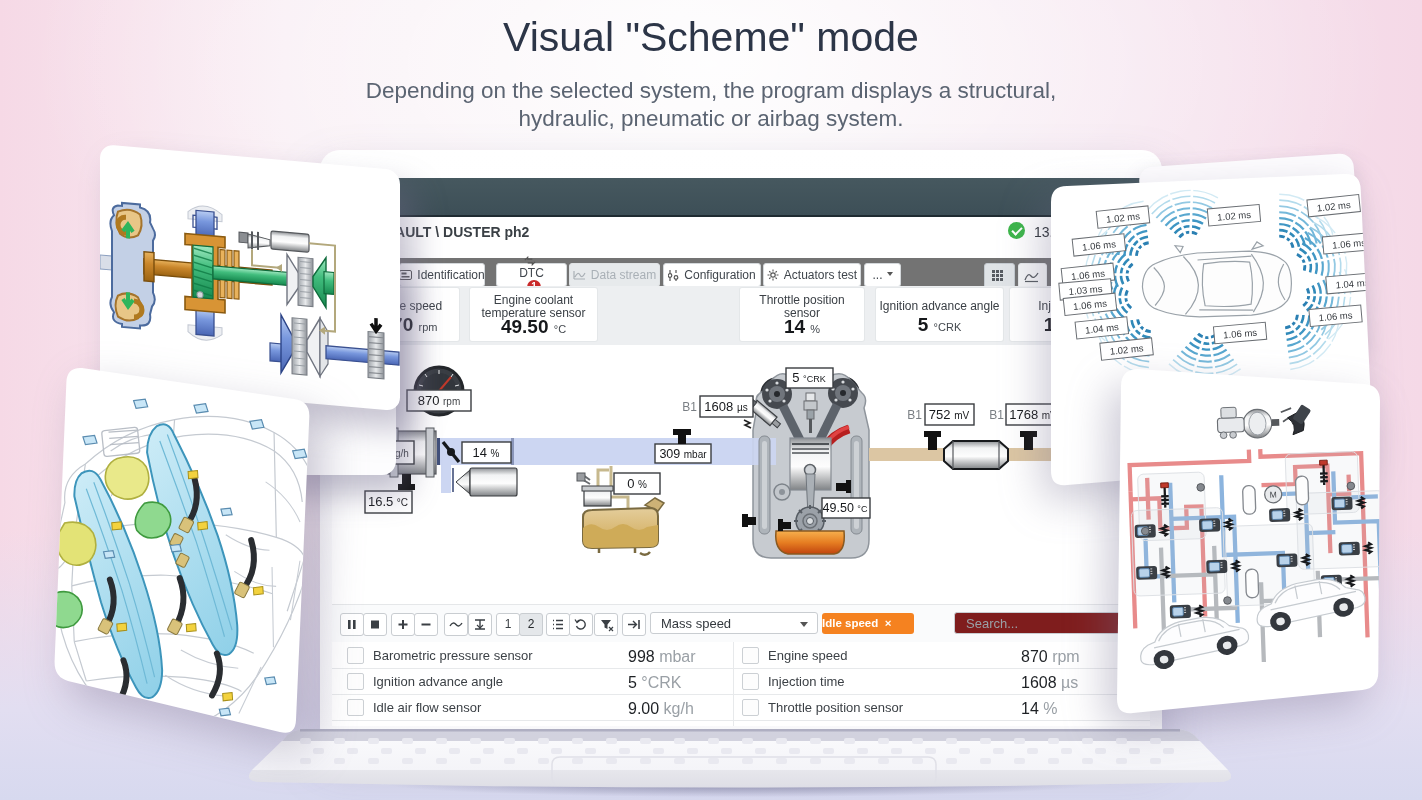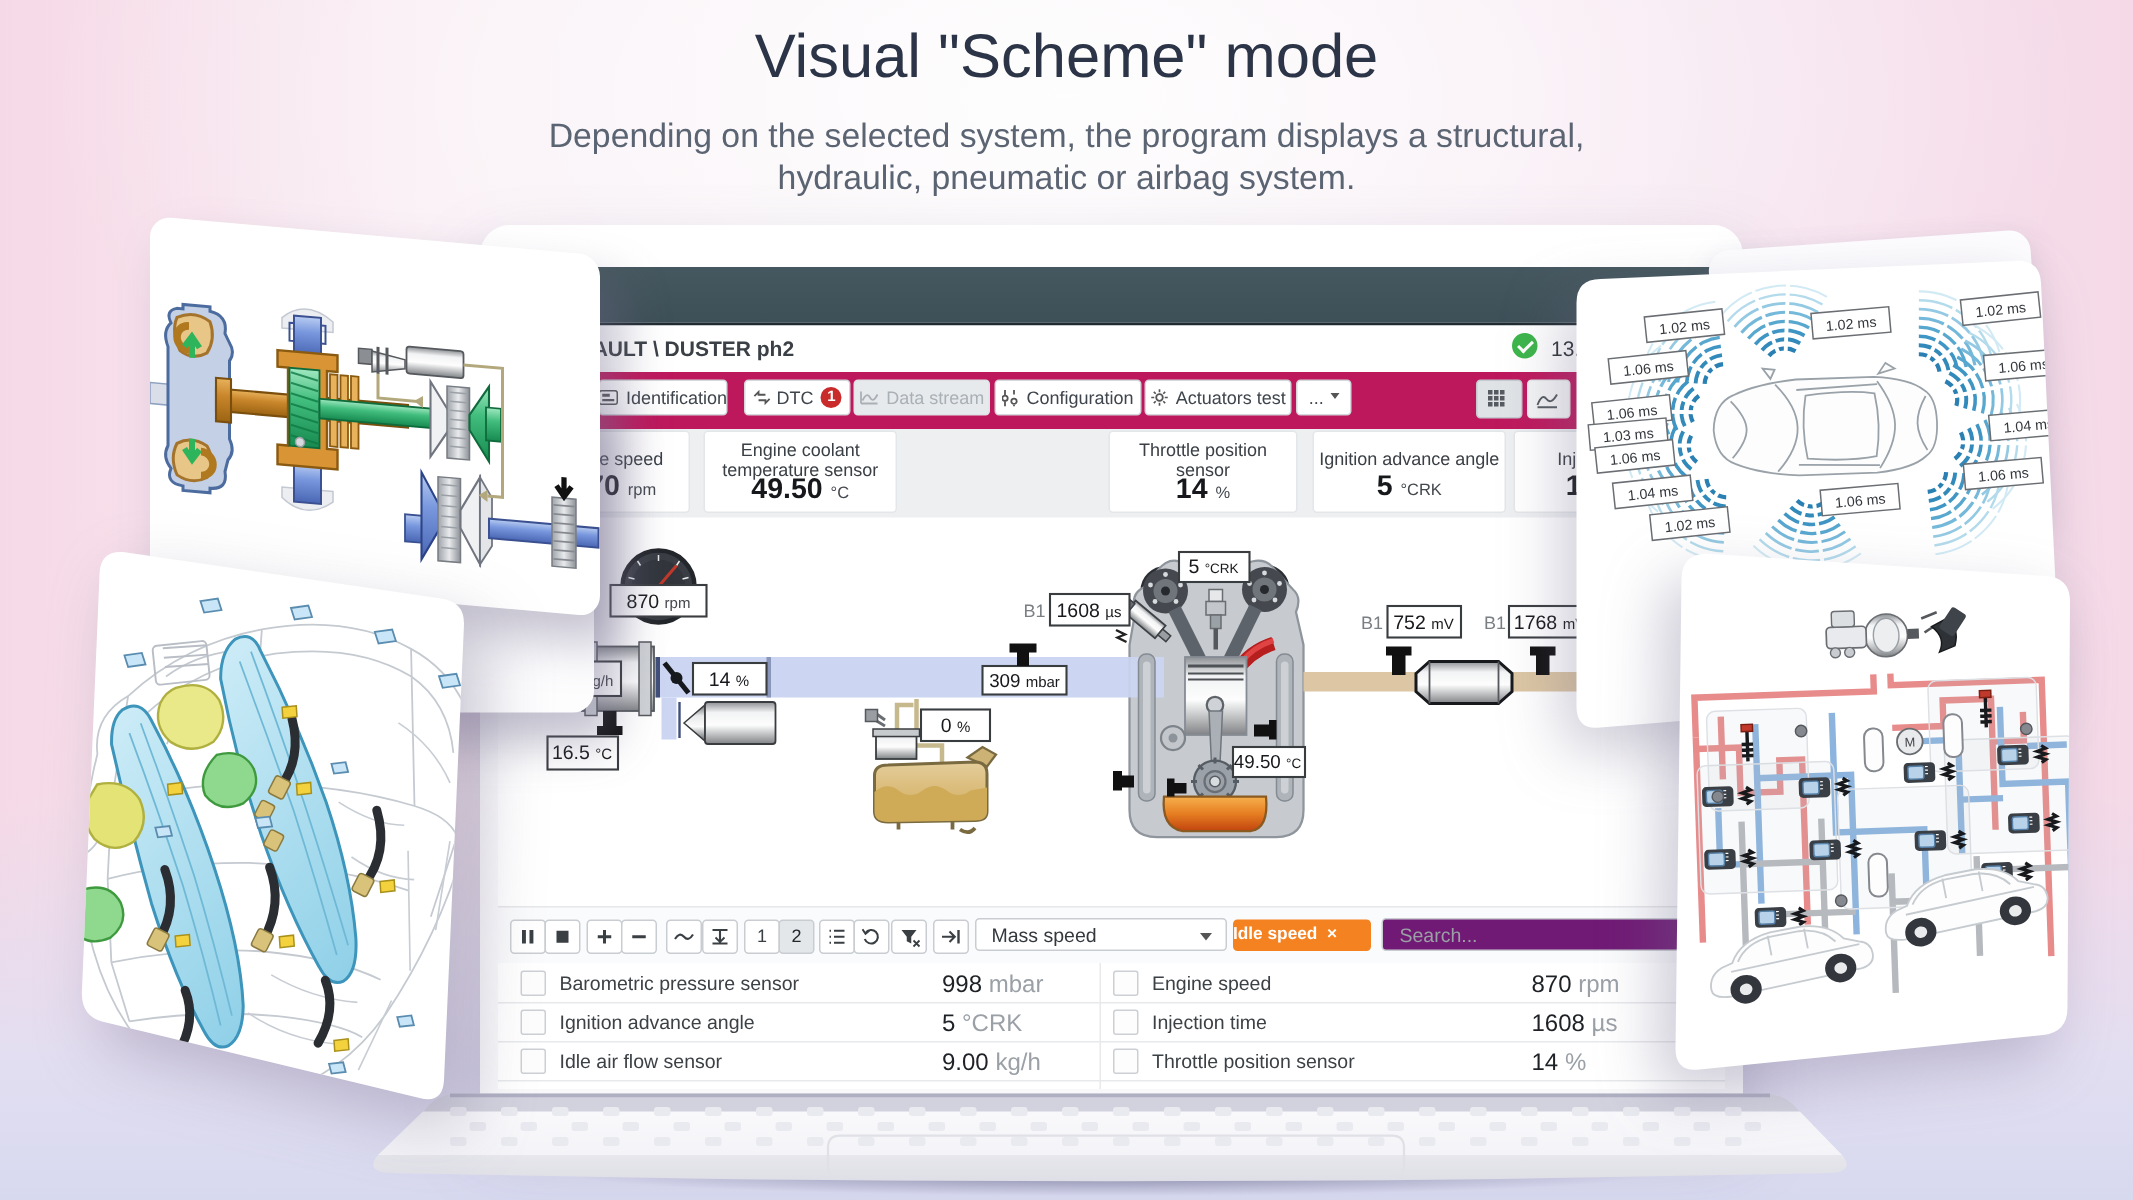--- a/index.html
+++ b/index.html
@@ -36,39 +36,39 @@
   position:absolute;left:12px;top:28px;width:818px;height:548px;
   background:#fff;overflow:hidden;font-family:"Liberation Sans",sans-serif;
 }
 
 #tealbar{position:absolute;left:0;top:0;width:818px;height:37px;background:linear-gradient(#46585f,#3d4f57);border-bottom:2px solid #1f2b31;}
 #crumbrow{position:absolute;left:0;top:39px;width:818px;height:31px;background:#fff;}
 #crumb{position:absolute;left:53px;top:7px;font-size:14px;font-weight:bold;color:#3a4045;}
 #okcirc{position:absolute;left:676px;top:5px;width:17px;height:17px;border-radius:50%;background:#3cb54a;}
 #okcirc:after{content:"";position:absolute;left:4px;top:4.5px;width:8px;height:4px;border-left:2px solid #fff;border-bottom:2px solid #fff;transform:rotate(-45deg);}
 #crumbtime{position:absolute;left:702px;top:7px;font-size:14px;color:#2e3338;}
-#tabrow{position:absolute;left:0;top:70px;width:818px;height:38px;background:#be185d;border-bottom:2px solid #701a75;}
+#tabrow{position:absolute;left:0;top:80px;width:818px;height:38px;background:#737373;border-bottom:2px solid #701a75;}
 .tab{position:absolute;top:5px;height:24px;background:#fff;border:1px solid #d4d8db;border-radius:3px;font-size:12px;color:#3f454c;display:flex;align-items:center;justify-content:center;white-space:nowrap;box-sizing:border-box;}
 .tab.dis{background:#e7eaec;border-color:#e0e3e5;color:#a9b0b6;}
 .iconbtn{position:absolute;top:5px;width:25px;height:24px;background:#fff;border:1px solid #d4d8db;border-radius:3px;}
 .iconbtn.act{background:#dfe3e6;border-color:#c4cacf;}
 #sensorrow{position:absolute;left:0;top:108px;width:818px;height:60px;background:#edeff1;}
 .scard{position:absolute;top:2px;height:53px;background:#fff;border-radius:2px;box-shadow:0 0 0 1px #e4e7e9;}
 .scard .lb{position:absolute;left:0;top:6px;width:100%;text-align:center;font-size:12px;line-height:13px;color:#3b4046;}
 .scard .vl{position:absolute;left:0;bottom:5px;width:100%;text-align:center;font-size:19px;font-weight:bold;color:#16181b;}
 .scard .un{font-size:11px;font-weight:normal;color:#43484e;}
 
 #toolbar{position:absolute;left:0;top:426px;width:818px;height:38px;background:#fafbfc;border-top:1px solid #e5e7e9;border-bottom:1px solid #e5e7e9;}
 .tbtn{position:absolute;top:8px;width:22px;height:21px;background:#fff;border:1px solid #c9cdd1;border-radius:3px;}
 .tbtn.on{background:#e4e7ea;}
 .tbtn svg{position:absolute;left:0;top:0;}
 #dd{position:absolute;left:318px;top:7px;width:168px;height:22px;border:1px solid #c9cdd1;border-radius:3px;background:#fff;font-size:13px;color:#33383d;line-height:22px;padding-left:10px;box-sizing:border-box;}
 #dd:after{content:"";position:absolute;right:9px;top:9px;border:4px solid transparent;border-top:5px solid #555;}
 #otag{position:absolute;left:490px;top:8px;width:92px;height:21px;background:#f58220;border-radius:3px;color:#fff;font-size:11.5px;font-weight:bold;line-height:21px;}
-#search{position:absolute;left:589px;top:7px;width:201px;height:22px;border:1px solid #c9cdd1;border-radius:3px;background:#701a75;font-size:13px;color:#9aa0a6;line-height:22px;padding-left:11px;box-sizing:border-box;}
+#search{position:absolute;left:622px;top:7px;width:201px;height:22px;border:1px solid #c9cdd1;border-radius:3px;background:#7f1d1d;font-size:13px;color:#9aa0a6;line-height:22px;padding-left:11px;box-sizing:border-box;}
 
 #tbl{position:absolute;left:0;top:464px;width:818px;height:84px;background:#fff;}
 .trow{position:absolute;left:0;width:818px;height:26px;border-bottom:1px solid #e7e9eb;}
 .cb{position:absolute;top:5px;width:15px;height:15px;border:1px solid #ccd0d4;border-radius:2px;background:#fdfdfd;}
 .tlb{position:absolute;top:6px;font-size:13px;color:#3c4146;}
 .tvl{position:absolute;top:6px;font-size:16px;color:#1e2125;font-weight:bold;}
 .tun{font-weight:normal;color:#9aa0a6;}
 #coldiv{position:absolute;left:401px;top:464px;width:1px;height:84px;background:#e7e9eb;}
 
 #split{position:absolute;left:378px;top:417px;width:60px;height:6px;}
@@ -95,21 +95,21 @@
     <div id="okcirc"></div>
     <div id="crumbtime">13.</div>
   </div>
   <div id="tabrow">
     <div class="tab" style="left:67px;width:86px;">
       <svg width="13" height="10" style="margin-right:5px;flex:none;" viewBox="0 0 13 10">
             <rect x="0.5" y="0.5" width="12" height="9" rx="1.5" fill="none" stroke="#555" stroke-width="1"></rect>
             <rect x="2.5" y="2.5" width="5" height="2" fill="#555"></rect>
             <rect x="2.5" y="6" width="8" height="1.5" fill="#555"></rect>
           </svg>Identification</div>
-    <div class="tab" style="left:164px;width:71px;">
+    <div class="tab" style="left:164px;width:71px;flex-direction:column;">
       <svg width="12" height="10" style="margin-right:4px;flex:none;" viewBox="0 0 13 10">
             <path d="M1 4 L4 1 L4 3 L9 3 M12 6 L9 9 L9 7 L4 7" fill="none" stroke="#555" stroke-width="1.3"></path>
           </svg>DTC<span style="flex:none;margin-left:5px;width:14px;height:14px;border-radius:50%;background:#c92a2a;color:#fff;font-size:10px;line-height:14px;font-weight:bold;text-align:center;">1</span></div>
     <div class="tab dis" style="left:237px;width:91px;">
       <svg width="13" height="10" style="margin-right:5px;flex:none;" viewBox="0 0 13 10">
             <path d="M1 9 L1 1 M1 9 L12 9 M2 7 Q5 1 7 5 T12 3" fill="none" stroke="#aab0b6" stroke-width="1.2"></path>
           </svg>Data stream</div>
     <div class="tab" style="left:331px;width:98px;">
       <svg width="11" height="11" style="margin-right:5px;flex:none;" viewBox="0 0 11 11">
             <path d="M2 0 L2 4 M2 7 L2 11 M2 5.5 m-1.8 0 a1.8 1.8 0 1 0 3.6 0 a1.8 1.8 0 1 0 -3.6 0 M8 0 L8 3 M8 10 L8 11 M8 7.5 m-1.8 0 a1.8 1.8 0 1 0 3.6 0 a1.8 1.8 0 1 0 -3.6 0" fill="none" stroke="#555" stroke-width="1.2"></path>

